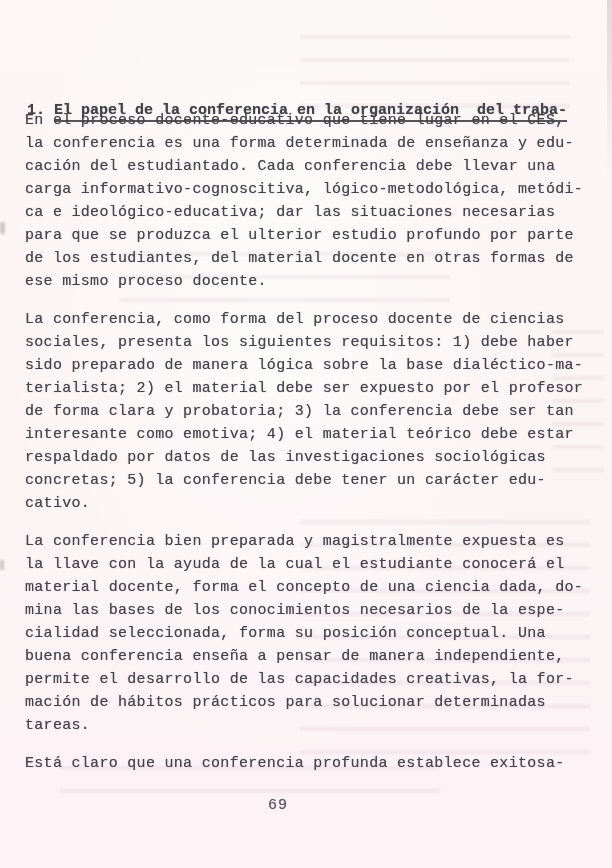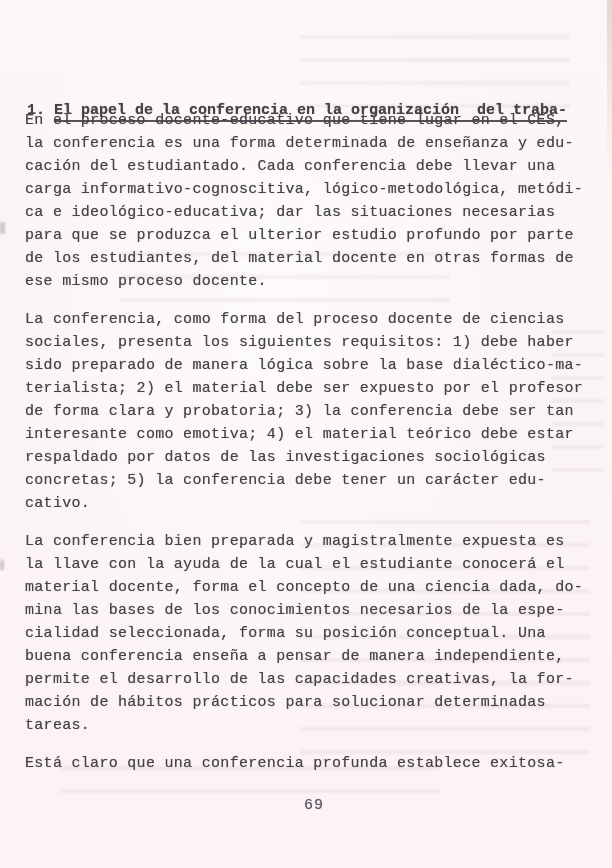--- a/index.html
+++ b/index.html
@@ -60,21 +60,20 @@
   .line { height: 23px; }
   
   .pagenum {
     position: absolute;
     left: 268px;
     top: 797px;
     font-size: 15px;
     letter-spacing: 1px;
     color: #595661;
     text-shadow: 0 0 0.8px rgba(80,75,85,0.5);
-    margin-left: 36px;
   }
   
   .artifact {
     position: absolute;
     background: repeating-linear-gradient(
       180deg,
       rgba(110,90,105,0.07) 0px, rgba(110,90,105,0.07) 4px,
       rgba(110,90,105,0) 4px, rgba(110,90,105,0) 23px
     );
     filter: blur(1.2px);

